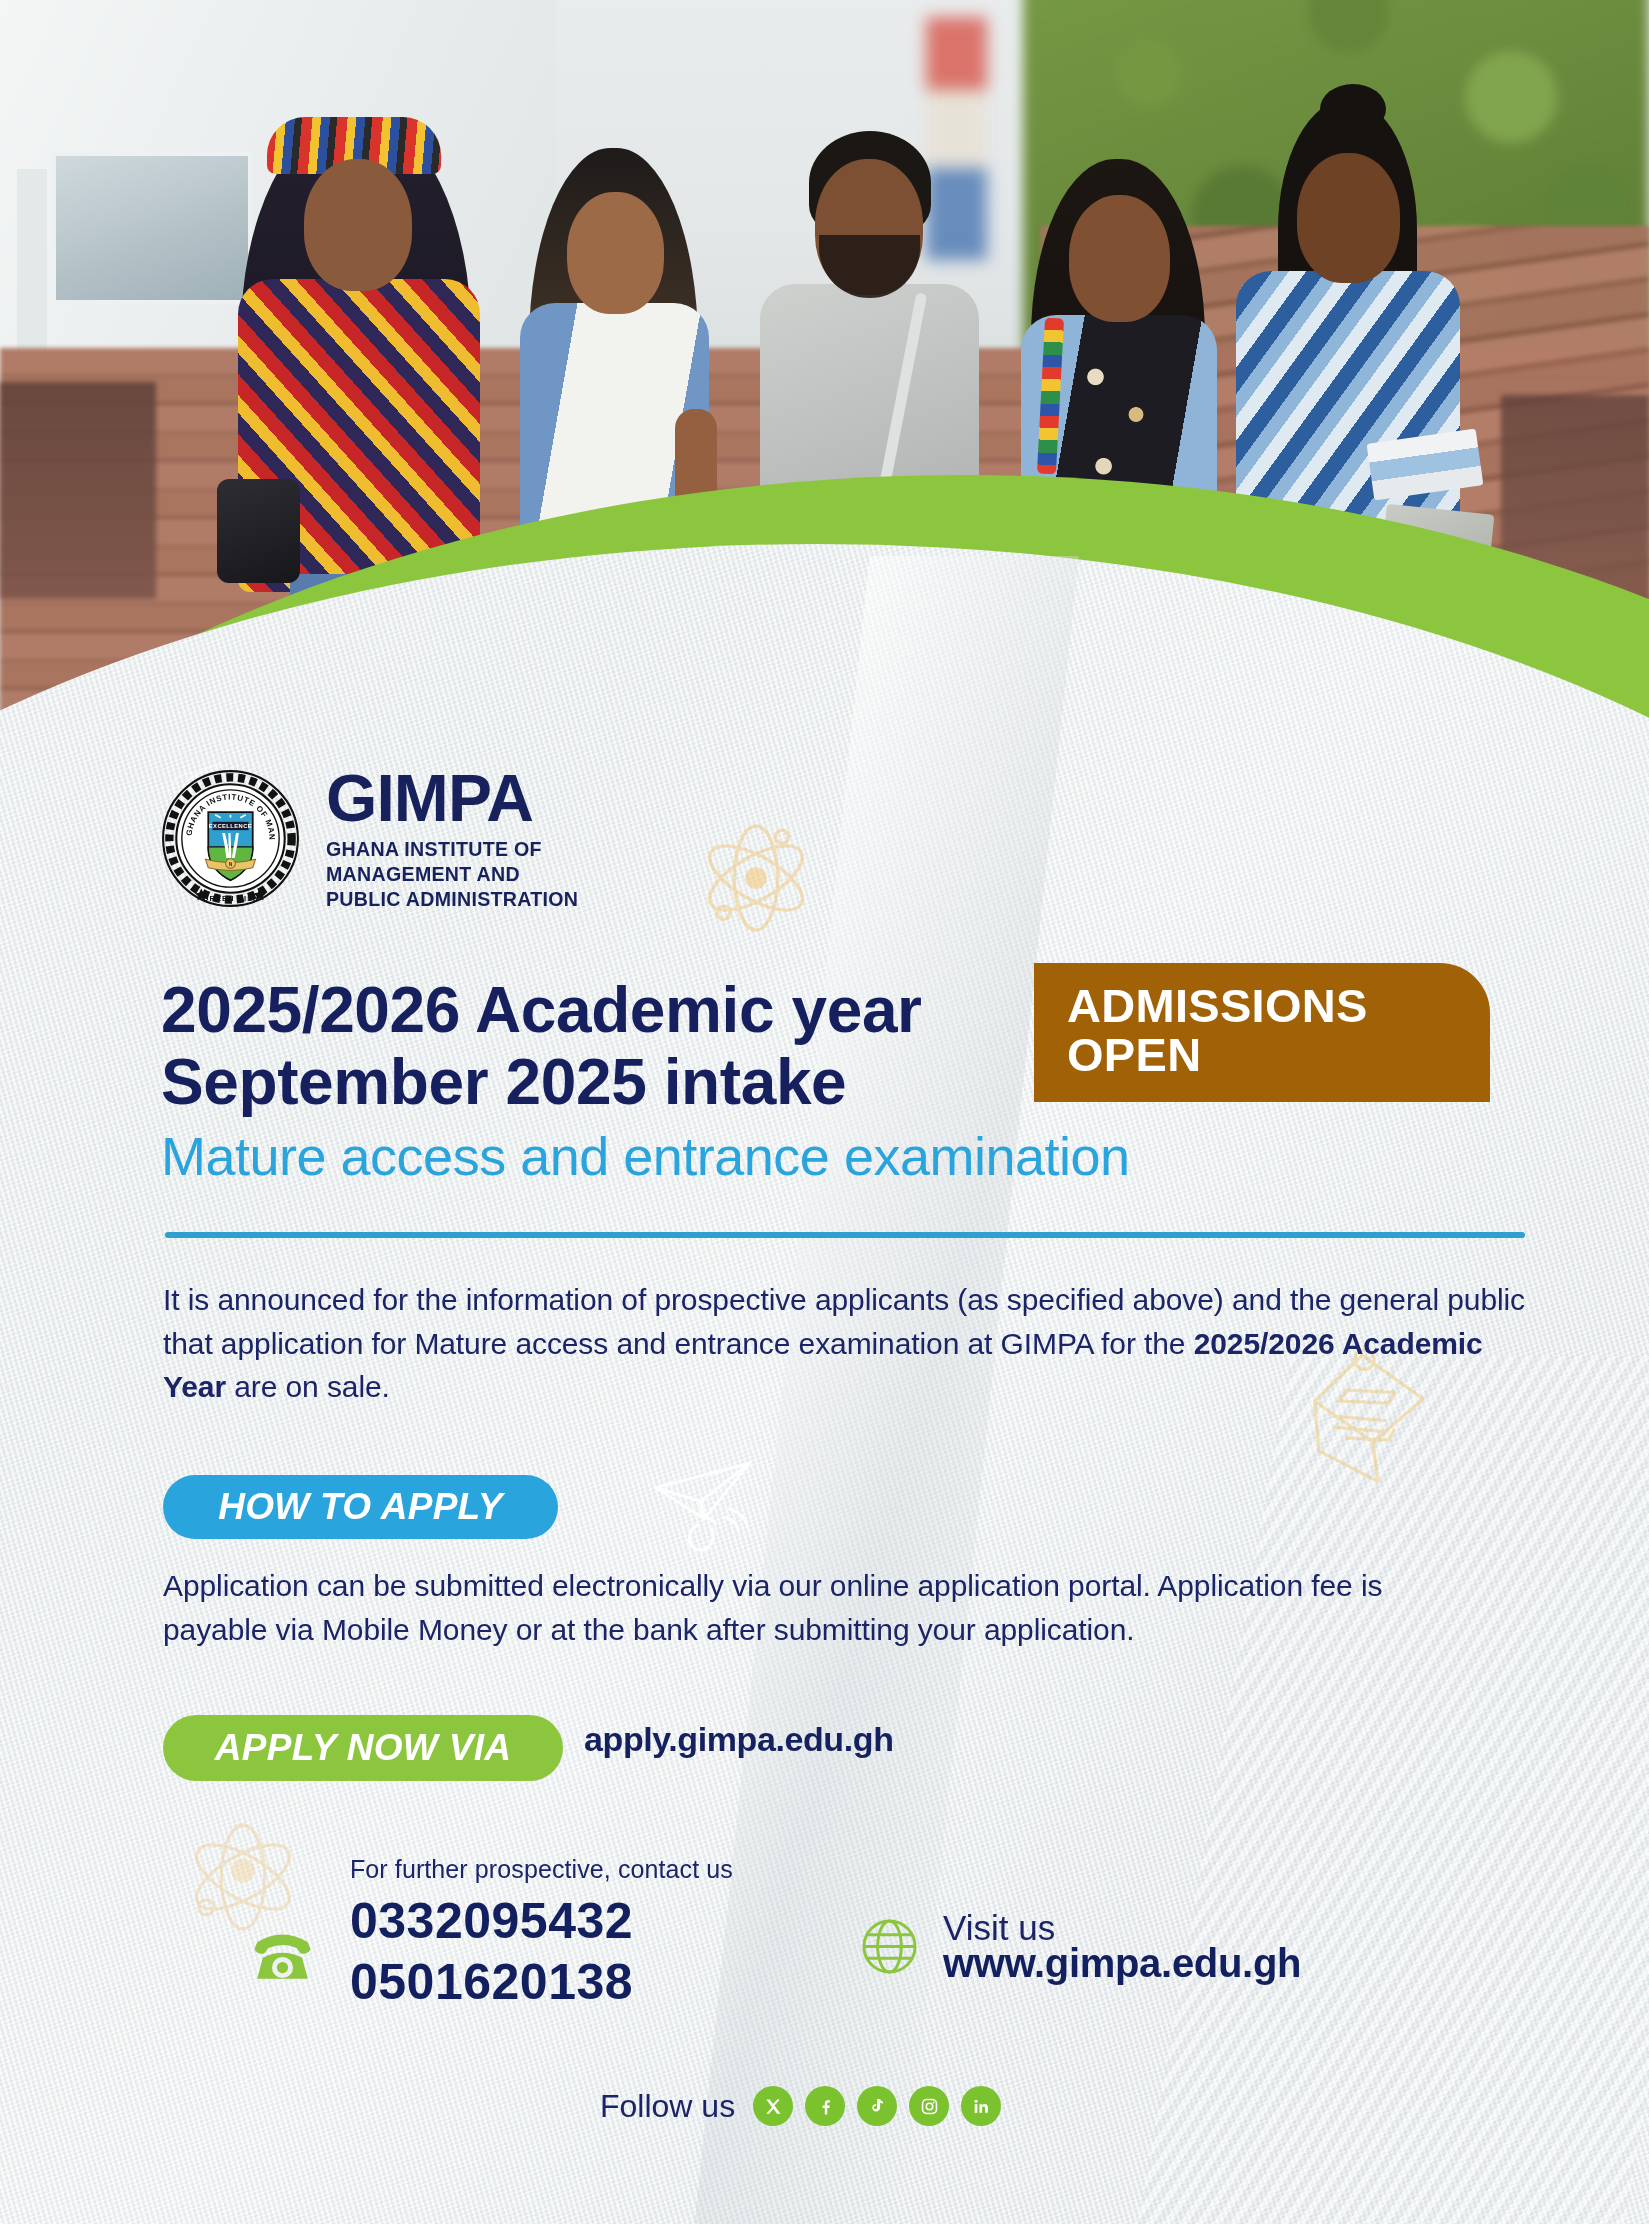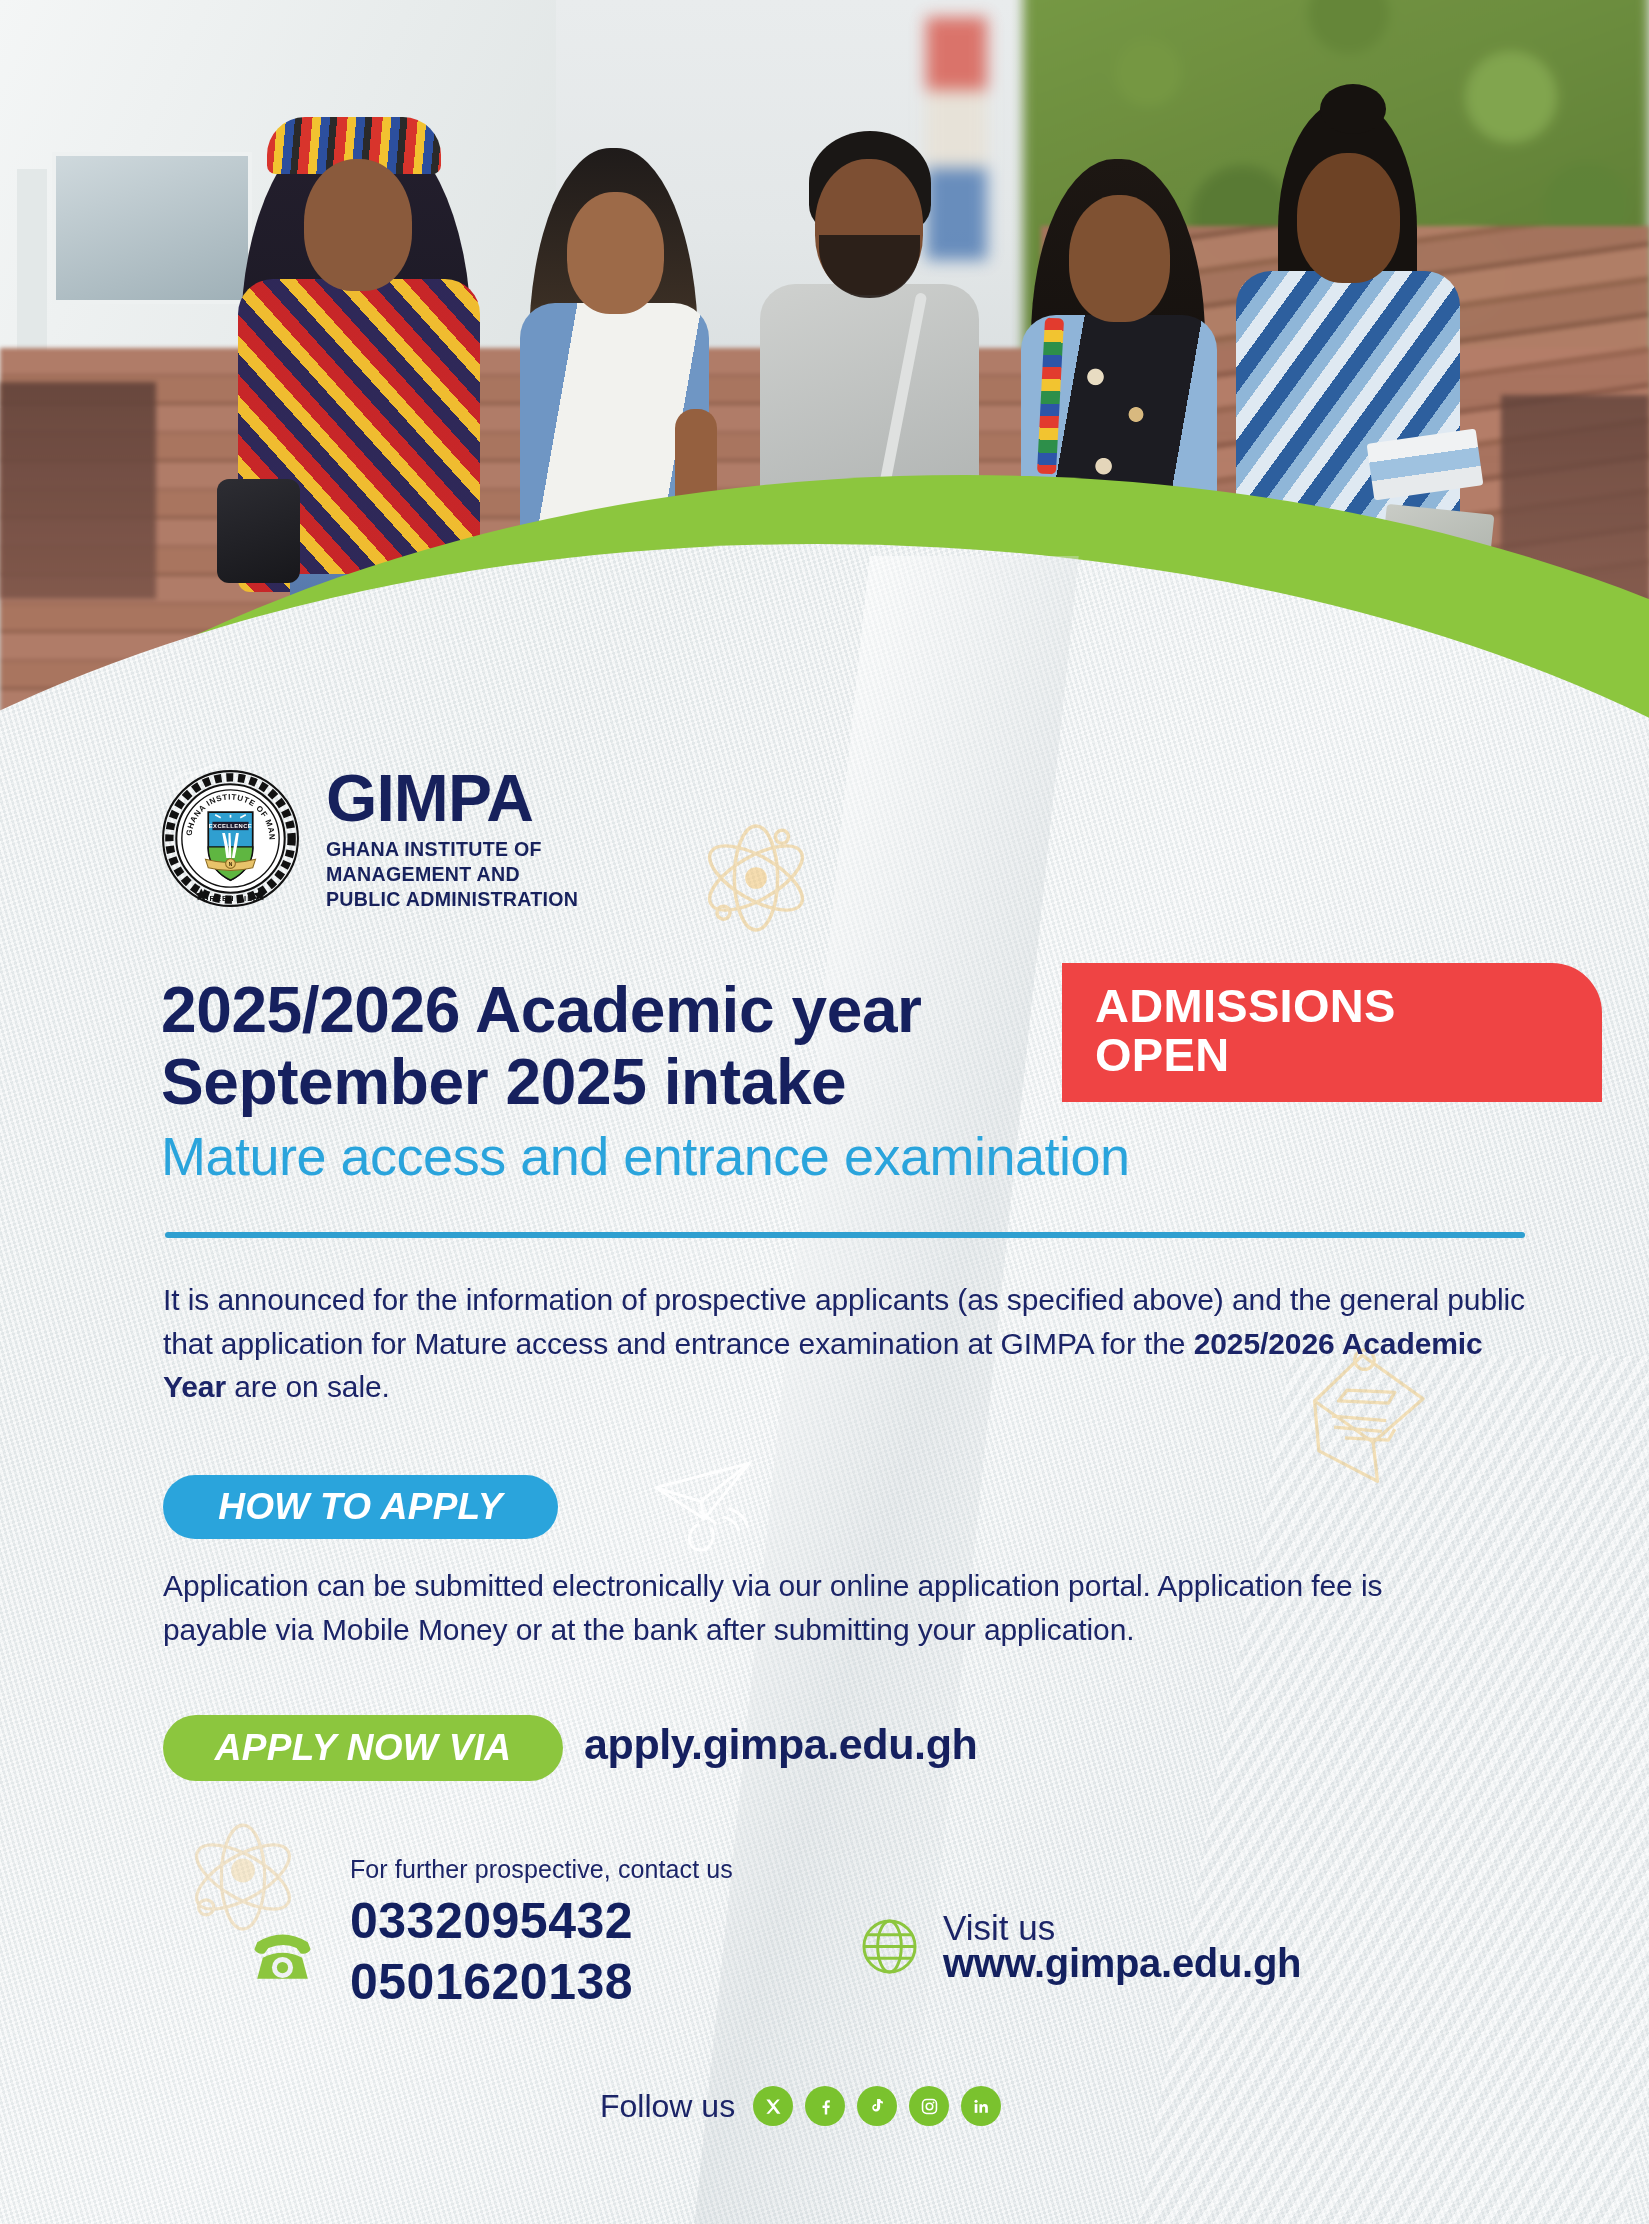--- a/index.html
+++ b/index.html
@@ -220,23 +220,23 @@
   .brand-sub { font-size:19.6px; font-weight:600; color:#17215c; letter-spacing:0.3px; line-height:1.28; margin-top:6px; }
 
   
   .headline-row { position:absolute; left:161px; top:975px; width:1399px; }
   .headline {
     font-size:64px; font-weight:700; color:#16205e;
     line-height:1.12; letter-spacing:-0.4px; width:895px;
   }
   .badge-adm {
     position:absolute; left:873px; top:-12px;
-    width:540px; padding:19px 26px 22.6px 33px;
-    background:#ef4444; border-radius:0 50px 0 0;
-    color:#fff; font-size:47px; font-weight:700; line-height:1.04; letter-spacing:0.3px;margin-left:28px;
+    width:456px; padding:19px 26px 22.6px 33px;
+    background:#a16207; border-radius:0 50px 0 0;
+    color:#fff; font-size:47px; font-weight:700; line-height:1.04; letter-spacing:0.3px;
   }
   .subhead {
     position:absolute; left:161px; top:1125px;
     font-size:54px; font-weight:400; color:#2aa4dc; letter-spacing:-0.5px;
   }
   .divider {
     position:absolute; left:165px; top:1232px; width:1360px; height:6px;
     background:#2f9fd0; border-radius:3.5px;
   }
 
@@ -250,21 +250,21 @@
 
   
   .pill {
     position:absolute; color:#fff; font-weight:700; letter-spacing:0.3px;
     border-radius:38px; display:inline-flex; align-items:center; justify-content:center;font-style:italic;
   }
   .pill-how { left:163px; top:1475px; width:395px; height:64px; background:#2aa4dc; font-size:37px; }
   .pill-apply { left:163px; top:1715px; width:400px; height:66px; background:#8cc63e; font-size:37px; }
   .apply-url {
     position:absolute; left:584px; top:1720px;
-    font-size:43px; font-weight:700; color:#15205f; letter-spacing:-0.4px;
+    font-size:34px; font-weight:700; color:#15205f; letter-spacing:-0.4px;
   }
 
   
   .contact-note {
     position:absolute; left:350px; top:1855px;
     font-size:25px; font-weight:500; color:#1b2467; letter-spacing:0.1px;
   }
   .phone-icon { position:absolute; left:246px; top:1924px; width:73px; height:59px; }
   .phones {
     position:absolute; left:350px; top:1891px;

